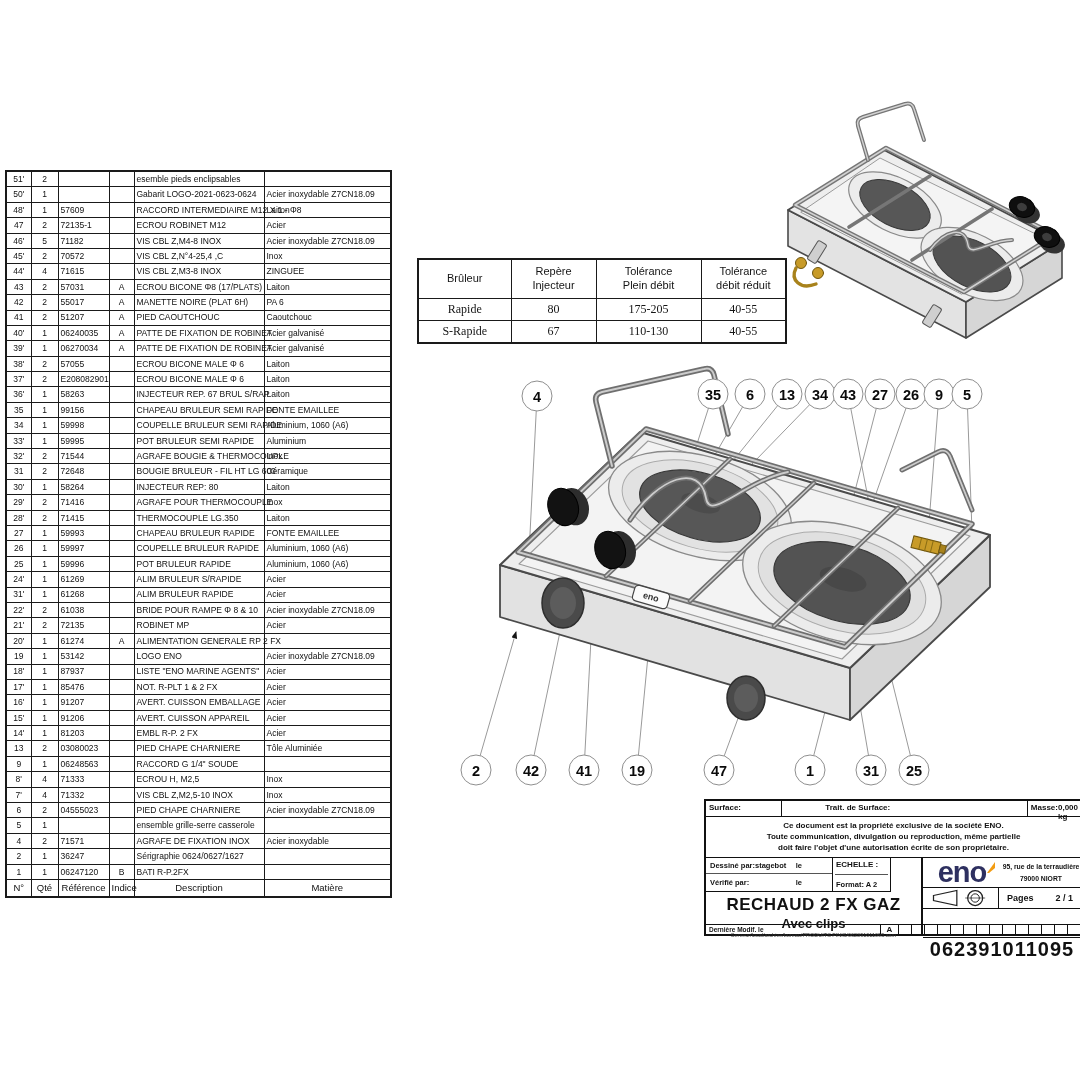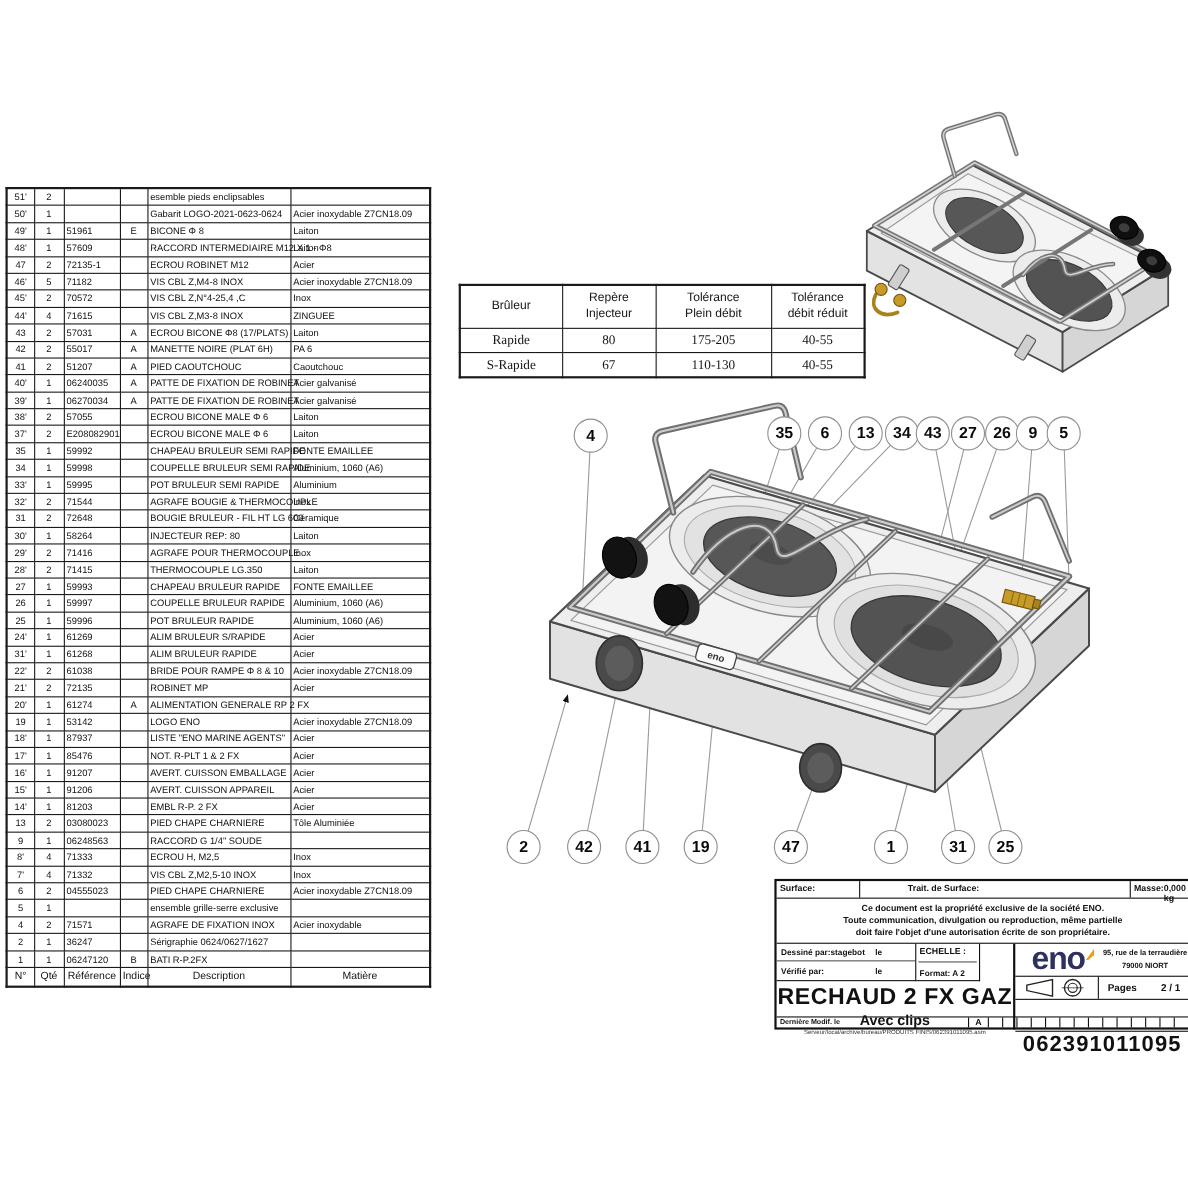--- a/index.html
+++ b/index.html
@@ -41,21 +41,21 @@
   .sign .le{position:absolute;right:30px;top:3px;font-weight:700;font-size:7.5px;}
   .sign .ln2{position:absolute;left:4px;top:20px;font-weight:700;font-size:7.5px;}
   .sign .le2{position:absolute;right:30px;top:20px;font-weight:700;font-size:7.5px;}
   .sign .sep{position:absolute;left:0;right:0;top:15px;border-top:1px solid #555;}
   .scalebox{width:57px;border-right:1px solid #111;position:relative;height:33px;border-bottom:1px solid #111;}
   .scalebox .ech{position:absolute;left:3px;top:2px;font-weight:700;font-size:8px;}
   .scalebox .sep{position:absolute;left:2px;right:2px;top:16px;border-top:1px solid #555;}
   .scalebox .fmt{position:absolute;left:3px;bottom:2px;font-weight:700;font-size:7.5px;margin-top:32px;}
   .leftcol{width:215px;display:flex;flex-direction:column;}
   .titlecell{flex:1;text-align:center;position:relative;}
-  .titlecell .t1{font-size:21px;font-weight:700;margin-top:3px;letter-spacing:.5px;}
+  .titlecell .t1{font-size:17px;font-weight:700;margin-top:3px;letter-spacing:.5px;}
   .titlecell .t2{font-size:13px;font-weight:700;margin-top:1px;}
   .titlecell .path{font-size:5.5px;color:#333;margin-top:1px;}
   .rightcol{flex:1;display:flex;flex-direction:column;}
   .enocell{height:41px;border-bottom:1px solid #111;display:flex;align-items:center;}
   .enologo{width:78px;text-align:center;position:relative;}
   .enologo .word{font-size:29px;font-weight:700;letter-spacing:-1px;line-height:1;}
   .enologo .spark{position:absolute;top:4px;right:6px;width:8px;height:11px;
       clip-path:polygon(0 100%,100% 0,100% 55%,25% 100%);}
   .addr{flex:1;text-align:center;font-weight:700;font-size:6.8px;line-height:1.7;}
   .pagerow{height:21px;border-bottom:1px solid #111;display:flex;}
@@ -326,28 +326,20 @@
 
         <tr>
           <td class="c">50'</td>
           <td class="c">1</td>
           <td></td>
           <td class="c"></td>
           <td>Gabarit LOGO-2021-0623-0624</td>
           <td>Acier inoxydable Z7CN18.09</td>
         </tr>
 
-        <tr>
-          <td class="c">49'</td>
-          <td class="c">1</td>
-          <td>51961</td>
-          <td class="c">E</td>
-          <td>BICONE Φ 8</td>
-          <td>Laiton</td>
-        </tr>
 
         <tr>
           <td class="c">48'</td>
           <td class="c">1</td>
           <td>57609</td>
           <td class="c"></td>
           <td>RACCORD INTERMEDIAIRE M12 X 1 - Φ8</td>
           <td>Laiton</td>
         </tr>
 
@@ -443,25 +435,33 @@
 
         <tr>
           <td class="c">37'</td>
           <td class="c">2</td>
           <td>E208082901</td>
           <td class="c"></td>
           <td> ECROU BICONE MALE Φ 6</td>
           <td>Laiton</td>
         </tr>
 
+        <tr>
+          <td class="c">36'</td>
+          <td class="c">1</td>
+          <td>58263</td>
+          <td class="c"></td>
+          <td>INJECTEUR REP. 67 BRUL S/RAP</td>
+          <td>Laiton</td>
+        </tr>
 
         <tr>
           <td class="c">35</td>
           <td class="c">1</td>
-          <td>59992</td>
+          <td>99156</td>
           <td class="c"></td>
           <td>CHAPEAU BRULEUR SEMI RAPIDE</td>
           <td> FONTE EMAILLEE</td>
         </tr>
 
         <tr>
           <td class="c">34</td>
           <td class="c">1</td>
           <td> 59998</td>
           <td class="c"></td>
@@ -692,21 +692,21 @@
           <td class="c"></td>
           <td>PIED CHAPE CHARNIERE</td>
           <td>Acier inoxydable Z7CN18.09</td>
         </tr>
 
         <tr>
           <td class="c">5</td>
           <td class="c">1</td>
           <td></td>
           <td class="c"></td>
-          <td>ensemble grille-serre exclusive</td>
+          <td>ensemble grille-serre casserole</td>
           <td></td>
         </tr>
 
         <tr>
           <td class="c">4</td>
           <td class="c">2</td>
           <td>71571</td>
           <td class="c"></td>
           <td>AGRAFE DE FIXATION INOX</td>
           <td>Acier inoxydable</td>

